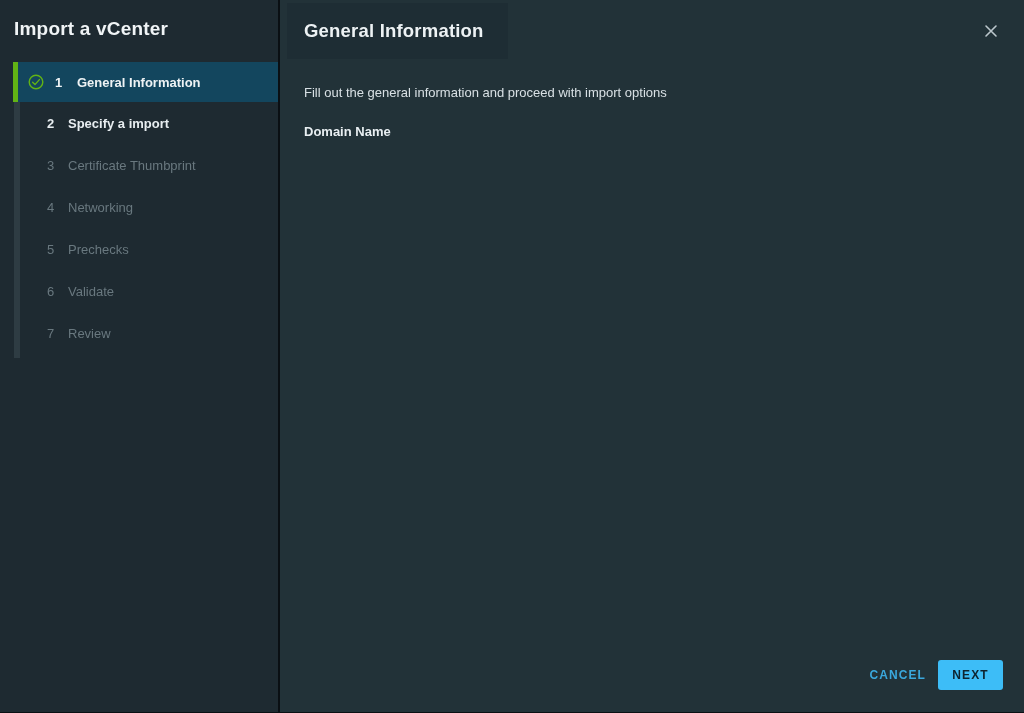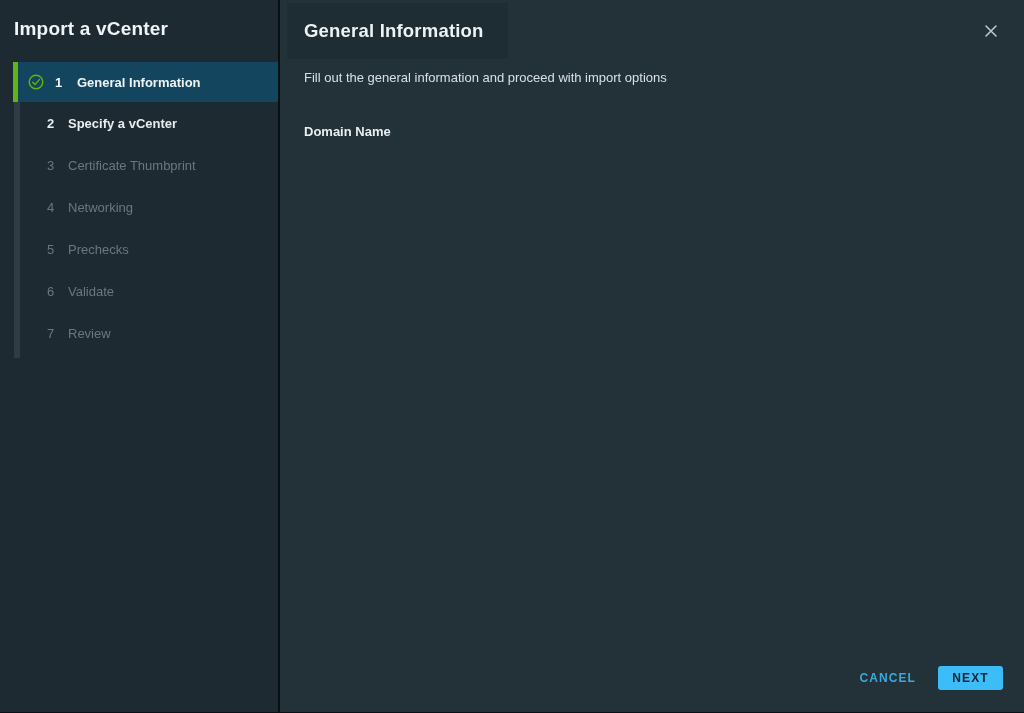--- a/index.html
+++ b/index.html
@@ -44,45 +44,45 @@
   }
   .panel-title{
     margin:0;font-size:18.5px;font-weight:600;color:#edf2f4;letter-spacing:.2px;
   }
   .close{
     position:absolute;top:22px;right:24px;width:18px;height:18px;
     background:none;border:none;padding:0;cursor:pointer;display:flex;
     align-items:center;justify-content:center;
   }
   .instruction{
-    position:absolute;left:24px;top:70px;margin:0;
+    position:absolute;left:24px;top:85px;margin:0;
     font-size:13px;color:#d8e0e4;
   }
   .form-row{
     position:absolute;left:24px;top:124px;display:flex;align-items:flex-end;
   }
   .form-row label{
     width:116px;font-size:13px;font-weight:700;color:#e9eff2;
   }
   .form-row input{
     width:405px;background:transparent;border:none;outline:none;
     border-bottom:1.5px solid #8e9aa0;color:#c9d3d8;
     font-size:13px;padding:4px 2px 6px 2px;
   }
   
   .footer{
     position:absolute;right:21px;bottom:22px;display:flex;
-    align-items:center;gap:22px;
+    align-items:center;gap:12px;
   }
   .btn-link{
     background:none;border:none;padding:0;cursor:pointer;
     color:#3aa8dd;font-size:12px;font-weight:700;letter-spacing:.09em;
   }
   .btn-primary{
-    width:65px;height:24px;border:none;border-radius:3px;cursor:pointer;
+    width:65px;height:30px;border:none;border-radius:3px;cursor:pointer;
     background:#3dbdf7;color:#0e2430;font-size:12px;font-weight:700;
     letter-spacing:.09em;
   }
 </style>
 </head>
 <body>
 
 <div class="window">
 
   <aside class="sidebar">
@@ -94,21 +94,21 @@
             <svg width="16" height="16" viewBox="0 0 16 16">
               <circle cx="8" cy="8" r="6.8" fill="none" stroke="#62b315" stroke-width="1.4"></circle>
               <path d="M4.6 8.3 L7 10.6 L11.4 5.6" fill="none" stroke="#62b315" stroke-width="1.4" stroke-linecap="round" stroke-linejoin="round"></path>
             </svg>
           </span>
           <span class="num">1</span>
           <span class="lab">General Information</span>
         </div>
         <div class="step enabled">
           <span class="num">2</span>
-          <span class="lab">Specify a vCenter</span>
+          <span class="lab">Specify a import</span>
         </div>
         <div class="step pending">
           <span class="num">3</span>
           <span class="lab">Certificate Thumbprint</span>
         </div>
         <div class="step pending">
           <span class="num">4</span>
           <span class="lab">Networking</span>
         </div>
         <div class="step pending">

